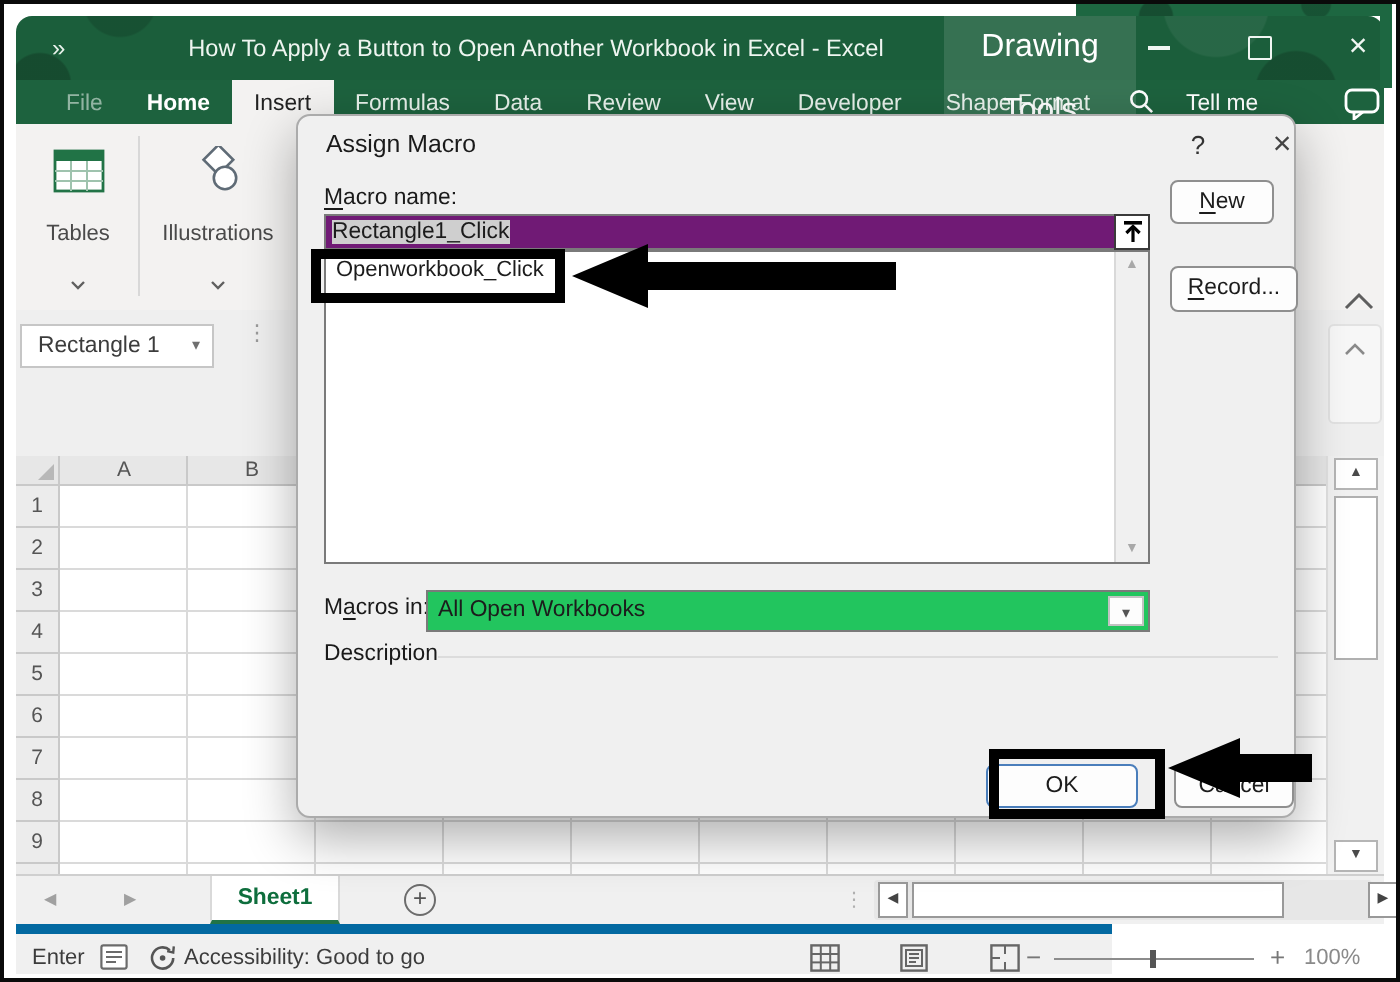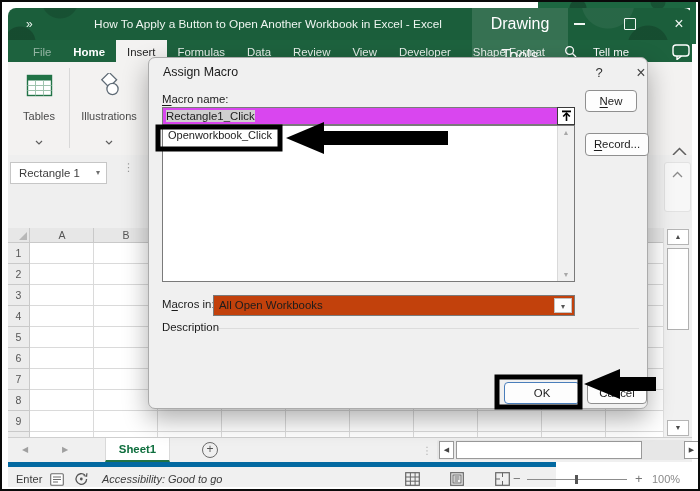--- a/index.html
+++ b/index.html
@@ -94,39 +94,39 @@
   .zpct{left:644px;color:#8a8a8a;}
 
   
   .dialog{left:146px;top:55px;width:500px;height:352px;background:#f0f0f0;border:1px solid #ababab;border-radius:7px;
     box-sizing:border-box;box-shadow:0 10px 26px rgba(0,0,0,.32);z-index:20;}
   .dlg-title{left:14px;top:7px;font-size:12.4px;color:#1a1a1a;}
   .dlg-help{left:440px;top:5px;width:20px;height:20px;text-align:center;line-height:20px;color:#333;font-size:13px;}
   .dlg-close{left:480px;top:3px;width:24px;height:24px;text-align:center;line-height:24px;color:#444;font-size:16px;}
   .dlg-label{font-size:11.4px;color:#1a1a1a;text-align:center;}
   .u{text-decoration:underline;text-underline-offset:2px;}
-  .dfield{left:13px;top:49px;width:413px;height:18px;background:#d946ef;border:1px solid #7a7a7a;box-sizing:border-box;
+  .dfield{left:13px;top:49px;width:413px;height:18px;background:#701a75;border:1px solid #7a7a7a;box-sizing:border-box;
     font-size:11.4px;color:#1c1c1c;line-height:16px;padding-left:3px;}
   .dfield .sel{background:#cfcfcf;}
   .upbar-btn{left:408px;top:49px;width:18px;height:18px;background:#fff;border:1px solid #3a3a3a;box-sizing:border-box;}
   .upbar-btn svg{display:block;margin:2px auto 0 auto;}
   .dlist{left:13px;top:67px;width:413px;height:157px;background:#fff;border:1px solid #7a7a7a;box-sizing:border-box;}
   .dlist-item{font-size:11px;color:#1c1c1c;padding:3px 5px;}
   .list-sb{position:absolute;right:0;top:0;bottom:0;width:16px;background:#f0f0f0;border-left:1px solid #d9d9d9;}
   .list-sb .a{position:absolute;left:0;width:16px;text-align:center;font-size:7px;color:#a8a8a8;}
   .dbtn{background:#fdfdfd;border:1px solid #8f8f8f;border-radius:4px;box-sizing:border-box;
     font-size:11.4px;color:#1c1c1c;text-align:center;}
   .btn-new{left:436px;top:32px;width:52px;height:22px;line-height:20px;}
   .btn-record{left:436px;top:75px;width:64px;height:23px;line-height:21px;}
-  .combo{left:64px;top:237px;width:362px;height:21px;background:#c2410c;border:1px solid #7a7a7a;box-sizing:border-box;
+  .combo{left:64px;top:237px;width:362px;height:21px;background:#22c55e;border:1px solid #7a7a7a;box-sizing:border-box;
     font-size:11.4px;color:#1c1c1c;line-height:19px;padding-left:5px;}
   .combo-btn{position:absolute;right:2px;top:2px;bottom:2px;width:16px;border:1px solid #c2c2c2;background:#fdfdfd;
     text-align:center;line-height:15px;font-size:8px;color:#555;}
   .desc-line{left:70px;top:270px;width:420px;height:1px;background:#dcdcdc;}
-  .btn-ok{left:355px;top:324px;width:76px;height:22px;line-height:20px;border-color:#4a7ebb;}
+  .btn-ok{left:344px;top:324px;width:76px;height:22px;line-height:20px;border-color:#4a7ebb;}
   .btn-cancel{left:438px;top:324px;width:60px;height:22px;line-height:20px;}
 
   
   .annot{left:0;top:0;width:696px;height:487px;z-index:40;pointer-events:none;}
 
   
   .bleed-top{left:536px;top:0;width:158px;height:6px;background:#1d6741;z-index:1;
     background-image:radial-gradient(circle at 40px 6px, rgba(0,0,0,.25) 0 8px, transparent 9px),
                      radial-gradient(circle at 120px 0px, rgba(0,0,0,.2) 0 7px, transparent 8px);}
   .bleed-right{left:688px;top:0;width:6px;height:42px;background:#1d6741;z-index:1;}
@@ -286,21 +286,21 @@
           <line x1="3" y1="9" x2="8" y2="9" stroke="#6b6b6b"></line>
         </svg>
     </div>
     <div class="abs sicon" style="left:66px;">
       <svg width="15" height="14" viewBox="0 0 15 14">
           <path d="M12.6 7 a5.3 5.3 0 1 1 -1.7 -3.9" fill="none" stroke="#555" stroke-width="1.3"></path>
           <polyline points="12.9,1.2 12.6,4.3 9.6,3.5" fill="none" stroke="#555" stroke-width="1.2"></polyline>
           <circle cx="7.3" cy="7" r="1.4" fill="#555"></circle>
         </svg>
     </div>
-    <div class="abs stext" style="left:94px;font-style:italic;">Accessibility: Good to go</div>
+    <div class="abs stext" style="left:84px;">Accessibility: Good to go</div>
     <div class="abs sicon" style="left:397px;">
       <svg width="15" height="14" viewBox="0 0 15 14">
           <rect x="0.7" y="0.7" width="13.6" height="12.6" fill="none" stroke="#666" stroke-width="1.2"></rect>
           <line x1="5.4" y1="0.7" x2="5.4" y2="13.3" stroke="#666"></line>
           <line x1="10.1" y1="0.7" x2="10.1" y2="13.3" stroke="#666"></line>
           <line x1="0.7" y1="5" x2="14.3" y2="5" stroke="#666"></line>
           <line x1="0.7" y1="9.2" x2="14.3" y2="9.2" stroke="#666"></line>
         </svg>
     </div>
     <div class="abs sicon" style="left:442px;">

